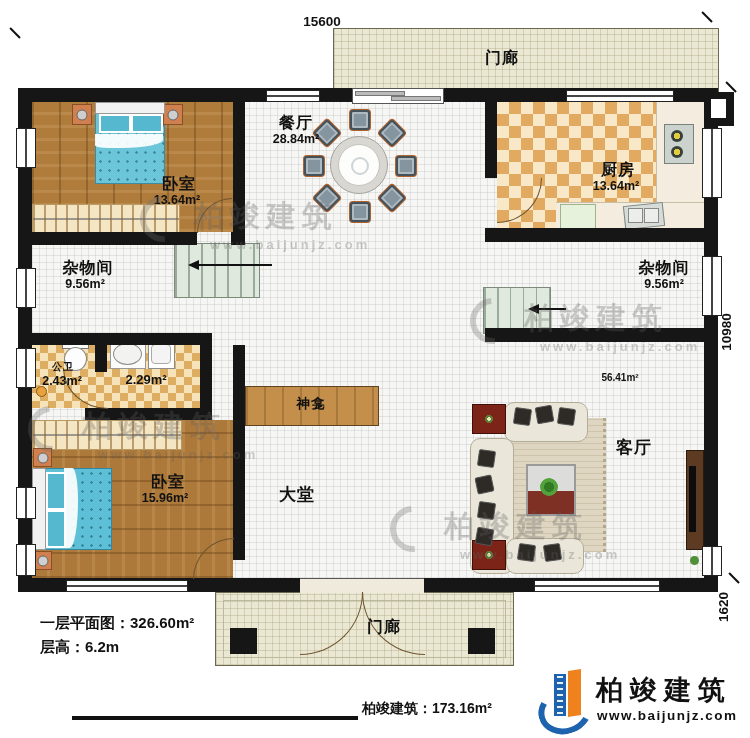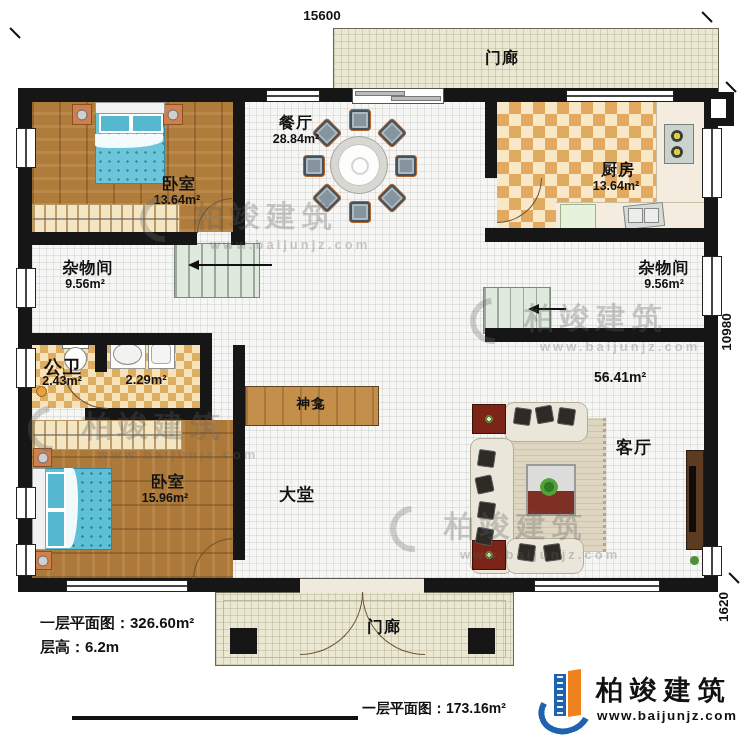--- a/index.html
+++ b/index.html
@@ -65,21 +65,21 @@
   .underline{height:3.5px;background:#111;z-index:55;}
   .arrow-line{height:2px;background:#111;z-index:40;}
   .arrow-head{width:0;height:0;border-top:5px solid transparent;border-bottom:5px solid transparent;
         border-right:11px solid #111;z-index:40;}
 </style>
 </head>
 <body>
 
 <div id="stage">
 
-  <div class="abs dim" style="left:322px;top:15px;transform:translate(-50%,-50%);">15600</div>
+  <div class="abs dim" style="left:322px;top:21px;transform:translate(-50%,-50%);">15600</div>
   <div class="abs tick" style="left:8px;top:32px;"></div>
   <div class="abs tick" style="left:700px;top:16px;"></div>
   <div class="abs tick" style="left:724px;top:86px;"></div>
   <div class="abs tick" style="left:727px;top:577px;"></div>
 
   <div class="abs porch" style="left:333px;top:28px;width:384px;height:62px;"></div>
   <div class="abs lbl room-name" style="left:502px;top:58px;">门廊</div>
 
   <div class="abs tile" style="left:32px;top:102px;width:672px;height:476px;"></div>
 
@@ -227,29 +227,29 @@
   <div class="abs lbl room-name" style="left:179px;top:184px;">卧室</div>
   <div class="abs lbl room-area" style="left:177px;top:200px;">13.64m²</div>
   <div class="abs lbl room-name" style="left:296px;top:123px;">餐厅</div>
   <div class="abs lbl room-area" style="left:296px;top:139px;">28.84m²</div>
   <div class="abs lbl room-name" style="left:618px;top:170px;">厨房</div>
   <div class="abs lbl room-area" style="left:616px;top:186px;">13.64m²</div>
   <div class="abs lbl room-name" style="left:88px;top:268px;">杂物间</div>
   <div class="abs lbl room-area" style="left:85px;top:284px;">9.56m²</div>
   <div class="abs lbl room-name" style="left:664px;top:268px;">杂物间</div>
   <div class="abs lbl room-area" style="left:664px;top:284px;">9.56m²</div>
-  <div class="abs lbl room-name" style="left:63px;top:367px;font-size:18px;">公卫</div>
+  <div class="abs lbl room-name" style="left:63px;top:367px;font-size:10px;">公卫</div>
   <div class="abs lbl room-area" style="left:62px;top:381px;">2.43m²</div>
   <div class="abs lbl room-area" style="left:146px;top:379px;font-size:13px;">2.29m²</div>
   <div class="abs lbl room-name" style="left:311px;top:404px;font-size:13.5px;">神龛</div>
   <div class="abs lbl room-name" style="left:168px;top:482px;">卧室</div>
   <div class="abs lbl room-area" style="left:165px;top:498px;">15.96m²</div>
   <div class="abs lbl room-name" style="left:297px;top:494px;font-size:17px;">大堂</div>
   <div class="abs lbl room-name" style="left:634px;top:447px;font-size:17px;">客厅</div>
-  <div class="abs lbl room-area" style="left:620px;top:377px;font-size:14px;">56.41m²</div>
+  <div class="abs lbl room-area" style="left:620px;top:377px;font-size:10px;">56.41m²</div>
 
   <div class="abs dim" style="left:726px;top:332px;transform:translate(-50%,-50%) rotate(-90deg);">10980</div>
   <div class="abs dim" style="left:723px;top:607px;transform:translate(-50%,-50%) rotate(-90deg);">1620</div>
 
   <div class="abs wm" style="left:140px;top:196px;display:flex;align-items:flex-start;gap:8px;">
     <div class="wm-glyph"></div>
     <div>
         <div class="t">柏竣建筑</div>
          <div class="u" style="margin-left:16px;">www.baijunjz.com</div>
       </div>
@@ -272,21 +272,21 @@
     <div class="wm-glyph"></div>
     <div>
         <div class="t">柏竣建筑</div>
          <div class="u" style="margin-left:16px;">www.baijunjz.com</div>
       </div>
   </div>
 
   <div class="abs info" style="left:40px;top:614px;">一层平面图：326.60m²</div>
   <div class="abs info" style="left:40px;top:638px;">层高：6.2m</div>
   <div class="abs underline" style="left:72px;top:716px;width:286px;"></div>
-  <div class="abs info" style="left:362px;top:700px;font-size:14px;">一层平面图：173.16m²</div>
+  <div class="abs info" style="left:362px;top:700px;font-size:14px;">柏竣建筑：173.16m²</div>
 
   <div class="abs" style="left:538px;top:668px;width:52px;height:60px;z-index:56;">
     <div style="position:absolute;left:0px;top:20px;width:42px;height:34px;border:6px solid transparent;border-left-color:#1e63ad;border-bottom-color:#1e63ad;border-radius:50%;transform:rotate(-18deg);"></div>
     <div style="position:absolute;left:16px;top:6px;width:12px;height:42px;background:#1e63ad;background-image:repeating-linear-gradient(0deg,rgba(255,255,255,.9) 0 2px,transparent 2px 6px);background-size:6px 100%;background-repeat:repeat-y;background-position:3px 4px;"></div>
     <div style="position:absolute;left:30px;top:2px;width:13px;height:46px;background:#f0821e;transform:skewY(-8deg);"></div>
   </div>
   <div class="abs" style="left:596px;top:672px;font-size:27px;font-weight:900;letter-spacing:7px;z-index:56;">柏竣建筑</div>
   <div class="abs" style="left:597px;top:708px;font-size:13.5px;font-weight:bold;letter-spacing:1.5px;z-index:56;">www.baijunjz.com</div>
 
 </div>

